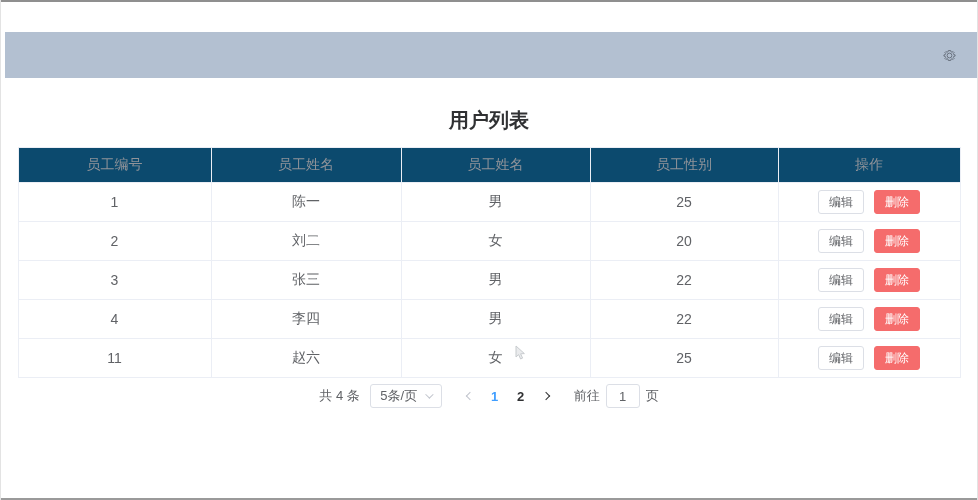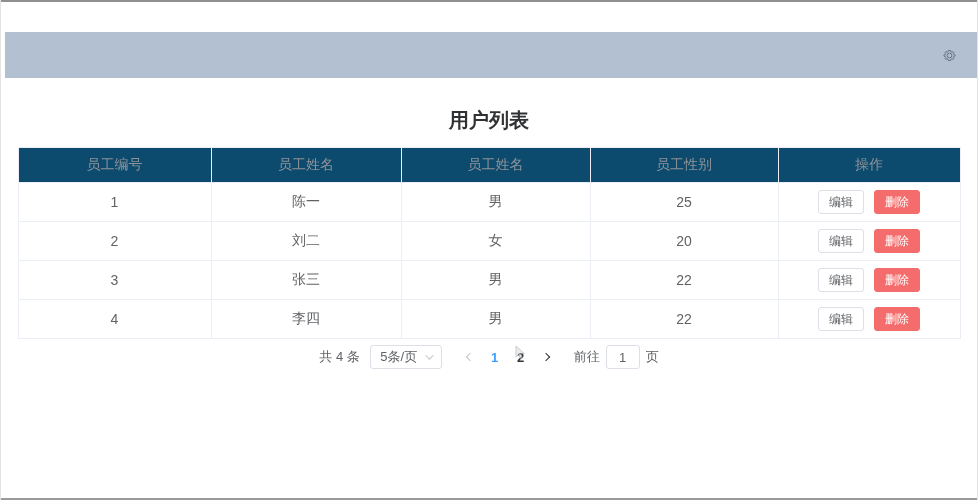--- a/index.html
+++ b/index.html
@@ -198,20 +198,30 @@
       <tr>
         <td>4</td>
         <td>李四</td>
         <td>男</td>
         <td>22</td>
         <td><span class="btns">
           <button class="btn btn-edit">编辑</button>
           <button class="btn btn-delete">删除</button>
         </span></td>
       </tr>
+      <tr>
+        <td>11</td>
+        <td>赵六</td>
+        <td>女</td>
+        <td>25</td>
+        <td><span class="btns">
+          <button class="btn btn-edit">编辑</button>
+          <button class="btn btn-delete">删除</button>
+        </span></td>
+      </tr>
     </tbody>
   </table>
 
   <div class="pagination">
     <span class="pg-total">共 4 条</span>
     <span class="pg-size">
       <span>5条/页</span>
       <i class="chev chev-down"></i>
     </span>
     <span class="arrow-btn">

